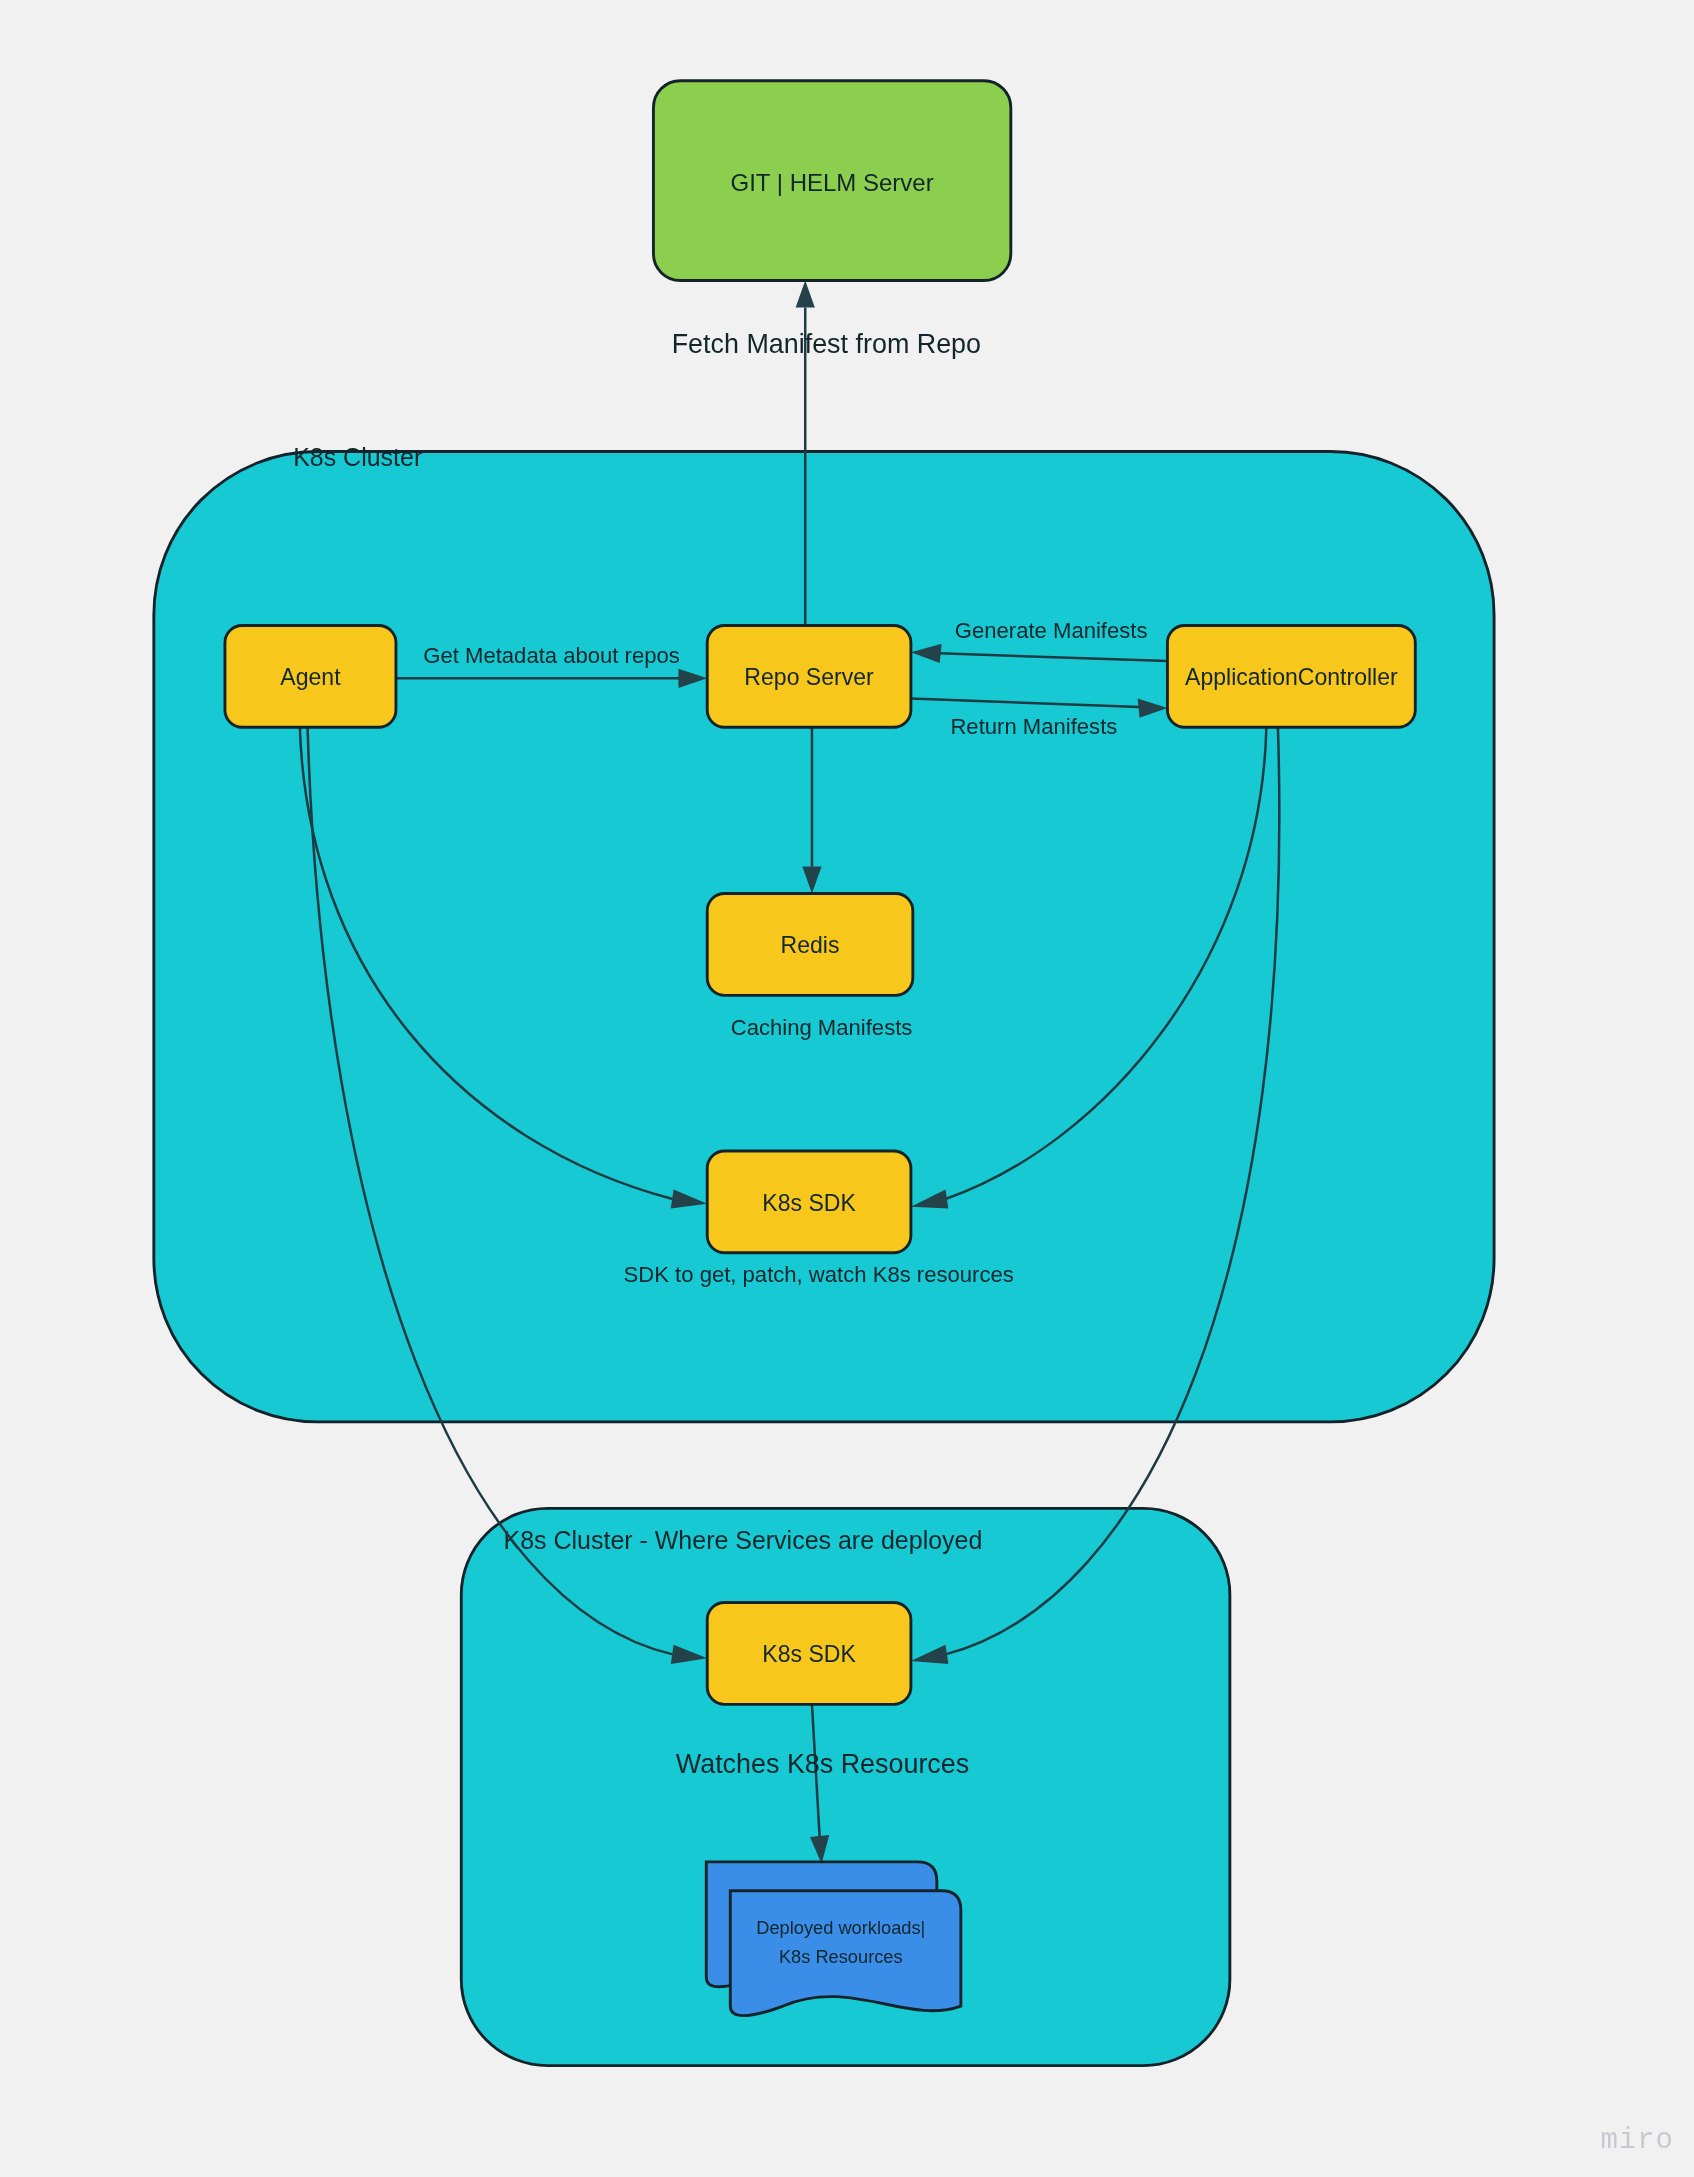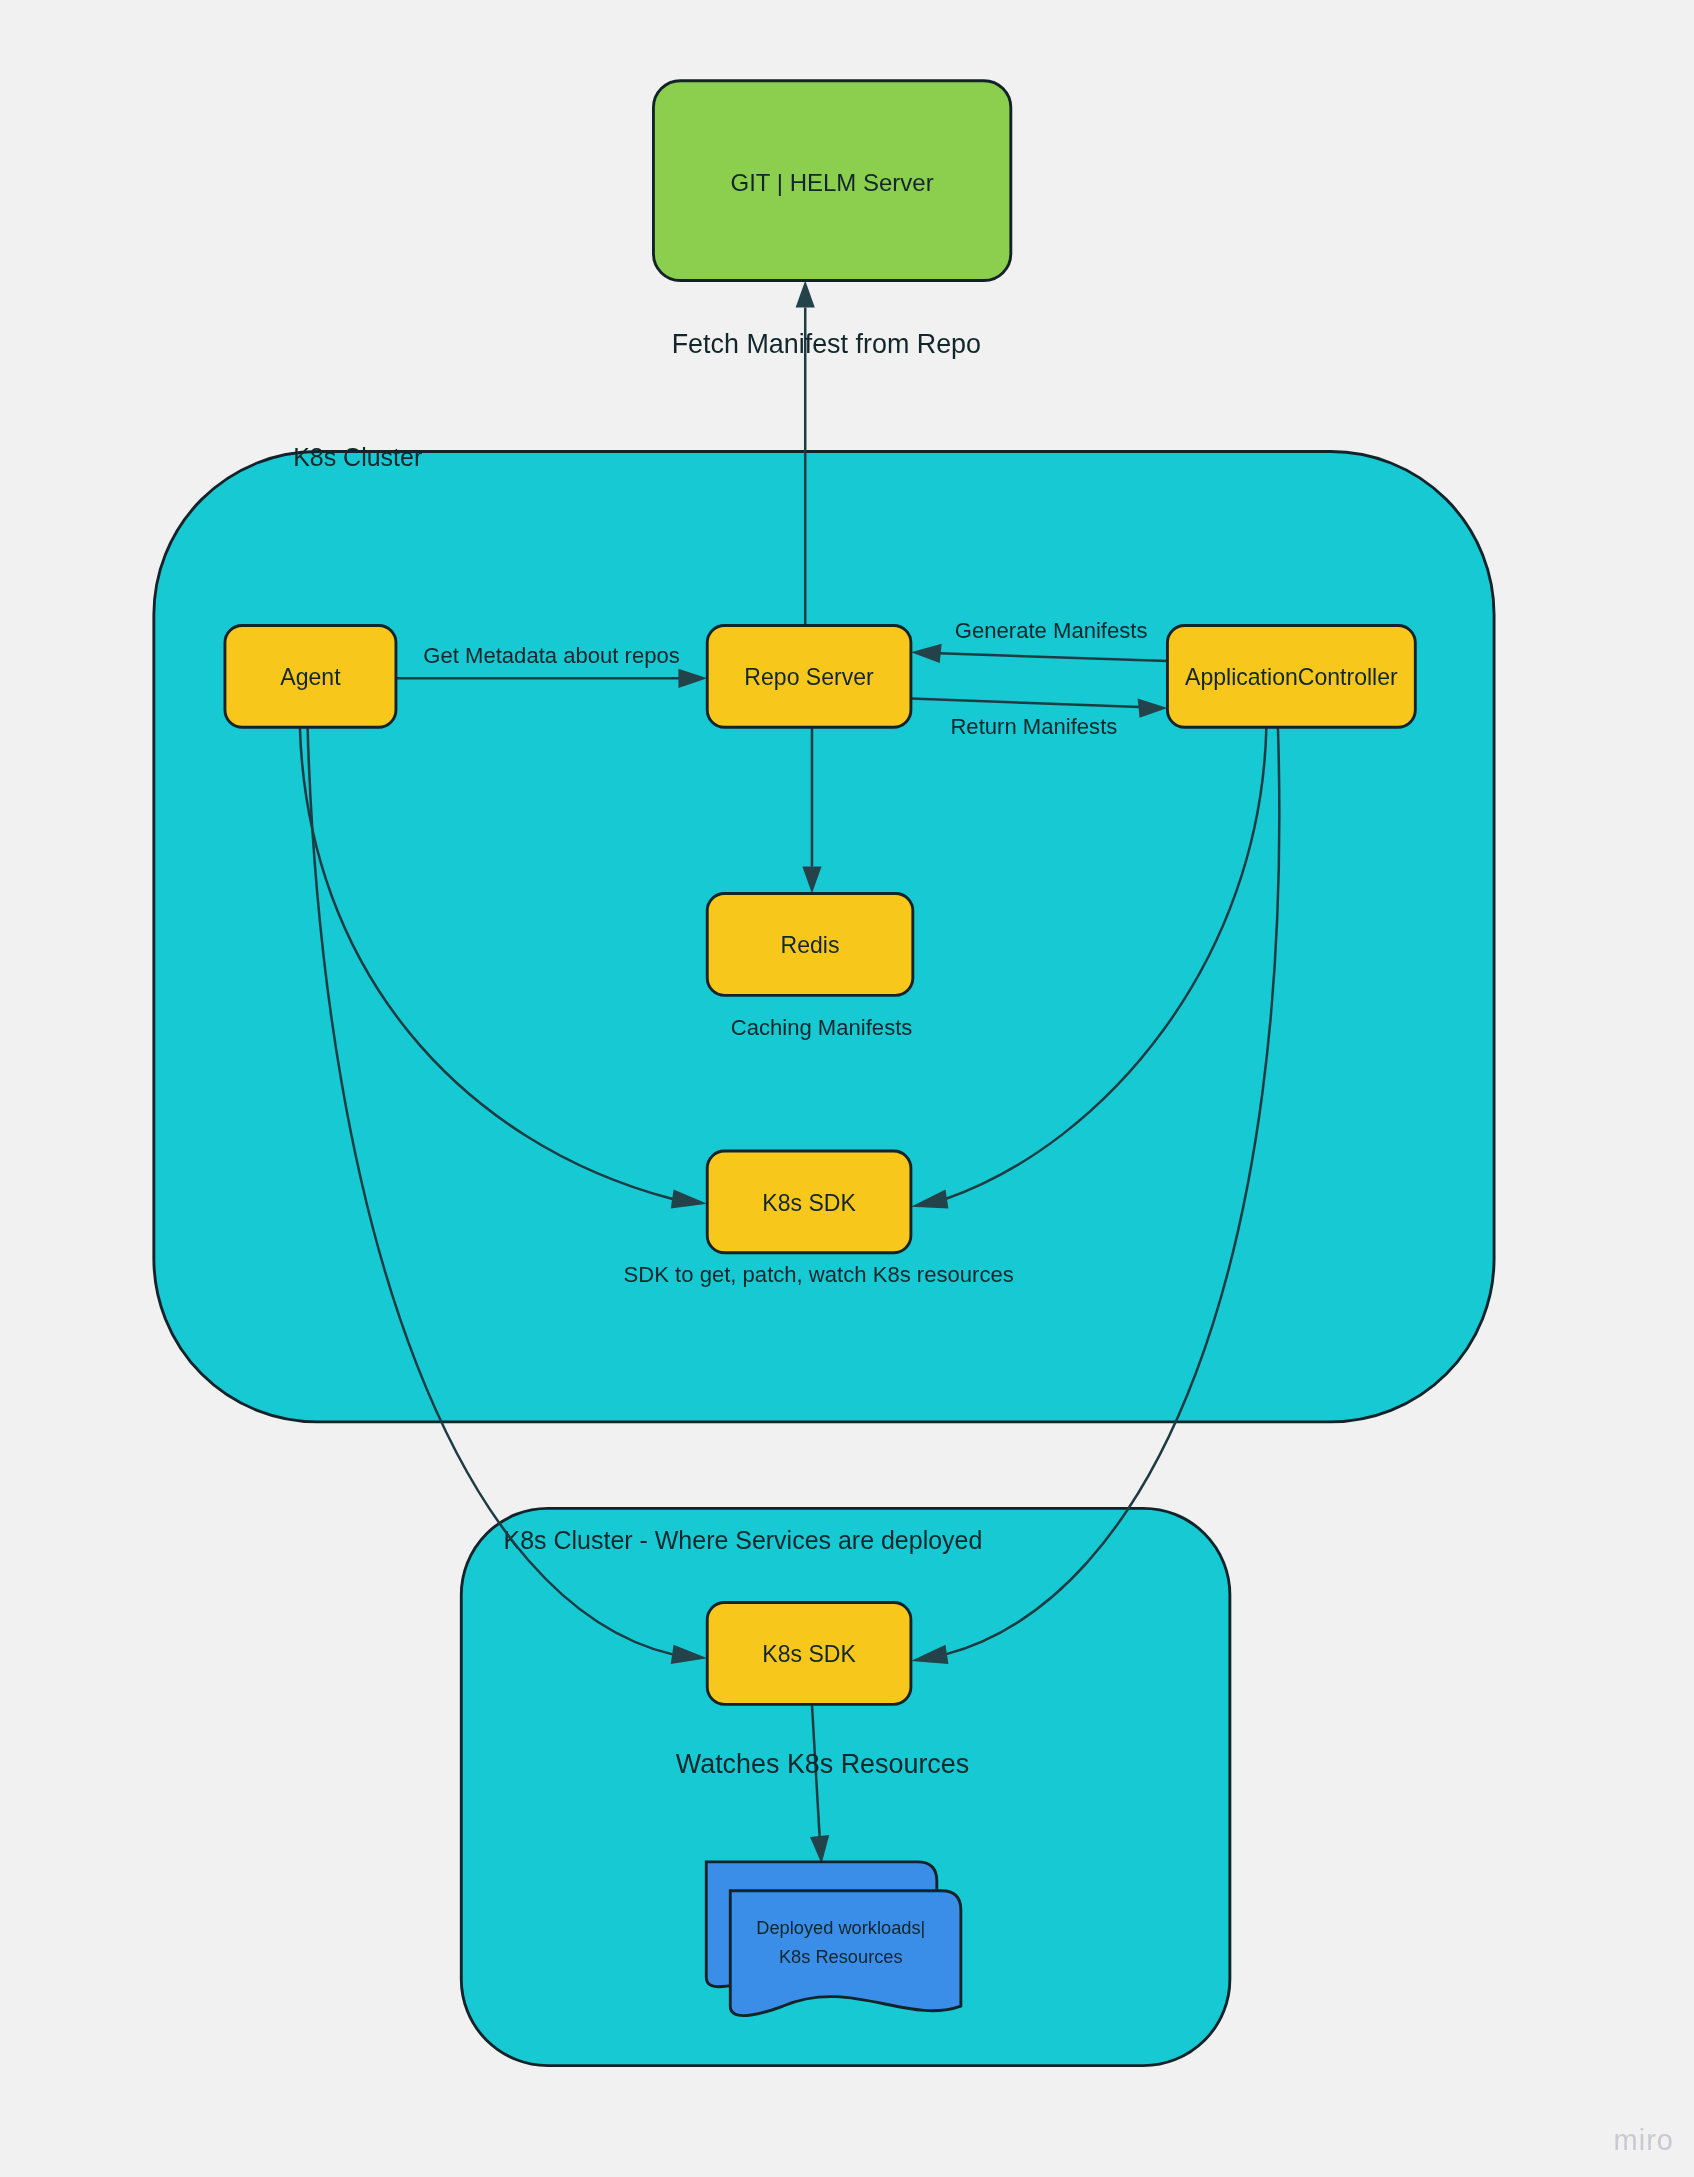--- a/index.html
+++ b/index.html
@@ -60,21 +60,21 @@
   .edge-line {
     stroke: #1d3b42;
     stroke-width: 2.6;
     fill: none;
   }
   .edge-arrowhead { fill: #23424a; stroke: none; }
   .watermark {
     position: absolute;
     right: 21px;
     bottom: 21px;
-    font-family: Liberation Sans, sans-serif;
+    font-family: Liberation Mono, monospace;
     font-size: 29px;
     letter-spacing: 1px;
     color: #c9c9d1;
     user-select: none;
   }
 </style>
 </head>
 <body>
 
 <div id="canvas">

